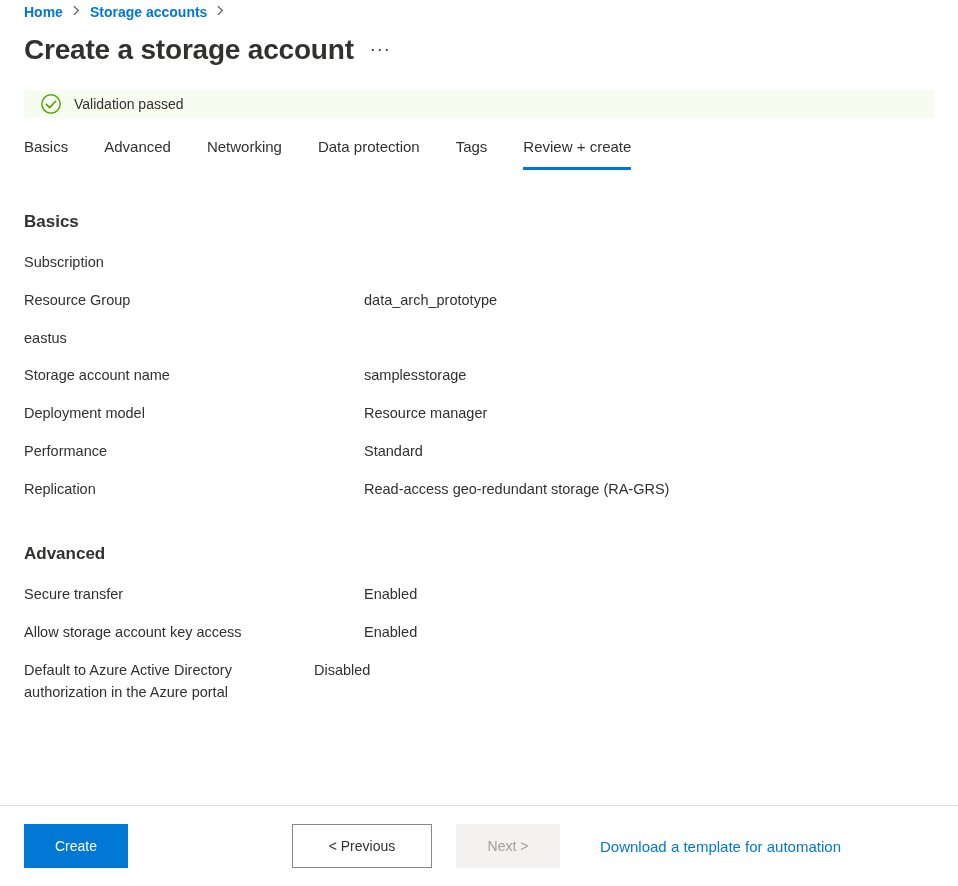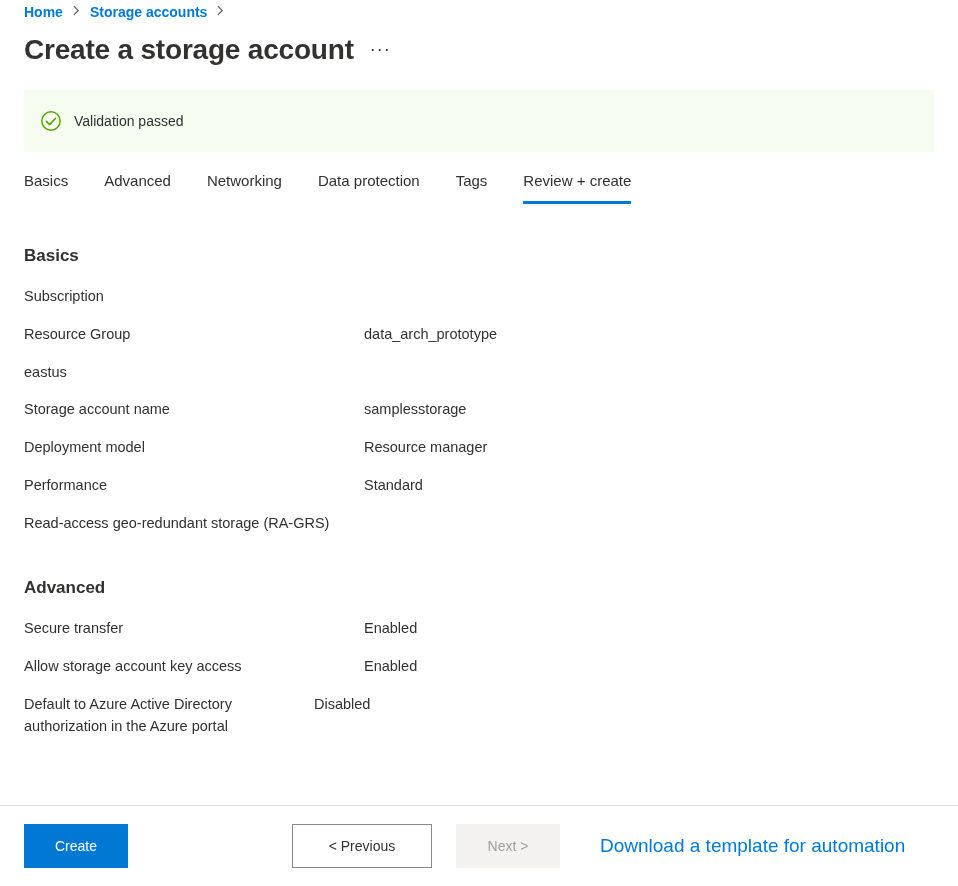--- a/index.html
+++ b/index.html
@@ -47,21 +47,21 @@
       font-size: 18px;
       letter-spacing: 1px;
       cursor: pointer;
       padding-bottom: 2px;
     }
     .validation-banner {
       margin: 0 24px 0 24px;
       background: #f6fcef;
       display: flex;
       align-items: center;
-      padding: 20px 16px;
+      padding: 3px 16px;
       gap: 12px;
       font-size: 14px;
       color: #323130;
     }
     .check-icon svg {
       display: block;
     }
     .tabs {
       display: flex;
       gap: 36px;
@@ -150,21 +150,21 @@
       background: #f3f2f1;
       color: #a19f9d;
       border-color: #f3f2f1;
       cursor: default;
       min-width: 104px;
     }
     .download-link {
       color: #0078d4;
       text-decoration: none;
       cursor: pointer;
-      font-size: 19px;
+      font-size: 15px;
       margin-left: 16px;
     }
   </style>
 </head>
 <body>
 
 <div class="breadcrumb">
   <a>Home</a>
   <span class="chev">
     <svg viewBox="0 0 8 12" width="7" height="11">
@@ -221,20 +221,21 @@
 </div>
 <div class="kv-row">
   <div class="kv-label">Deployment model</div>
   <div class="kv-value">Resource manager</div>
 </div>
 <div class="kv-row">
   <div class="kv-label">Performance</div>
   <div class="kv-value">Standard</div>
 </div>
 <div class="kv-row">
+  <div class="kv-label">Replication</div>
   <div class="kv-value">Read-access geo-redundant storage (RA-GRS)</div>
 </div>
 
 <h2 class="section-heading tighter">Advanced</h2>
 
 <div class="kv-row">
   <div class="kv-label">Secure transfer</div>
   <div class="kv-value">Enabled</div>
 </div>
 <div class="kv-row">

